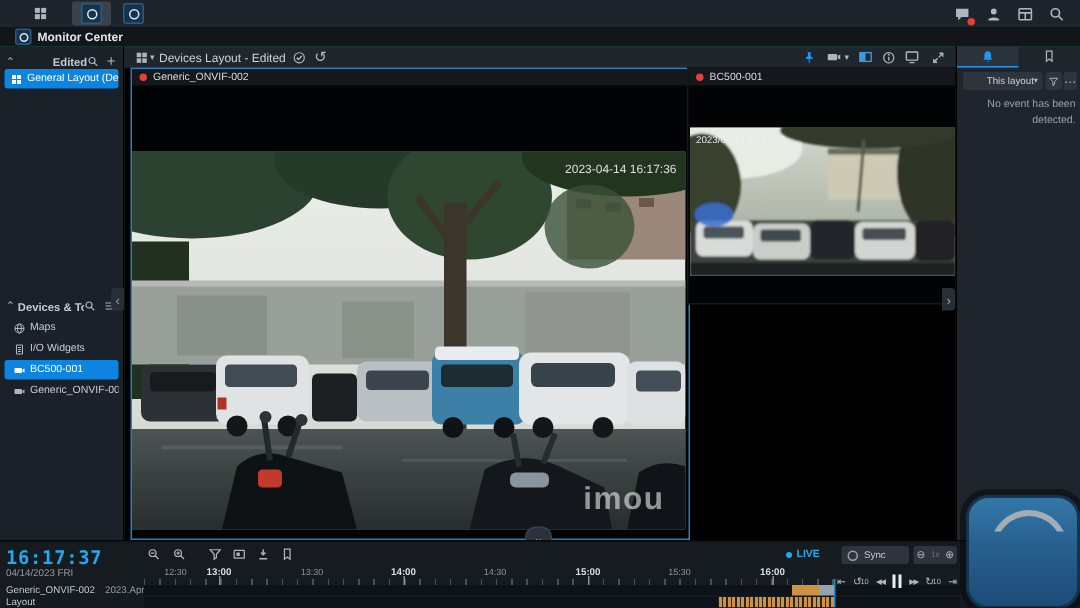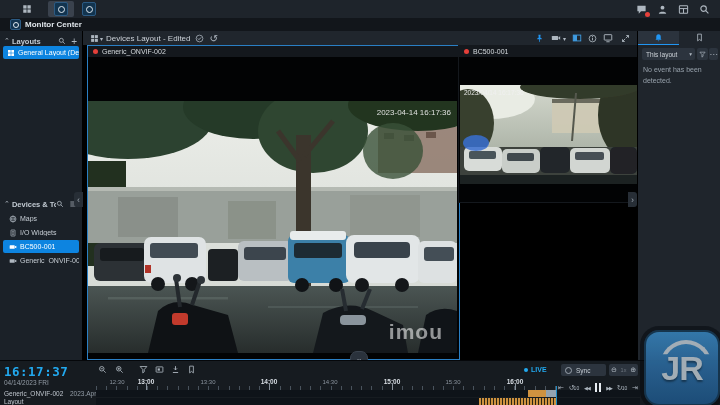--- a/index.html
+++ b/index.html
@@ -1,18 +1,18 @@
 <!DOCTYPE html>
 <html><head>
 <meta charset="utf-8">
 <style>
   html,body{margin:0;padding:0;background:#000;}
   #app{position:relative;width:720px;height:405px;overflow:hidden;
        font-family:"Liberation Sans","DejaVu Sans",sans-serif;
-       background:#15803d;color:#c6cdd4;font-size:8px;
+       background:#15803d;color:#c6cdd4;font-size:8px;text-align:right;
        -webkit-font-smoothing:antialiased;}
   .abs{position:absolute;}
   .ico{color:#aeb7c0;display:inline-flex;align-items:center;justify-content:center;}
   svg.i{display:block;}
   
   .taskbar{left:0;top:0;width:720px;height:18px;background:#1e242b;border-bottom:1px solid #0b0e11;display:flex;align-items:center;}
   .apptab{width:26px;height:16px;display:flex;align-items:center;justify-content:center;border-radius:2px;}
   .apptab.active{background:#3a424d;}
   .appicon{width:12px;height:12px;border-radius:2px;background:#12344f;border:1px solid #2c5a82;display:flex;align-items:center;justify-content:center;}
   .appicon .lens{width:5px;height:5px;border:1.3px solid #dfe7ee;border-radius:50%;}
@@ -220,21 +220,21 @@
   <div class="abs apphdr">
     <span class="appicon" style="width:9px;height:9px;margin-left:10px">
         <span class="lens" style="width:4px;height:4px;border-width:1px"></span>
       </span>
     <span class="t">Monitor Center</span>
   </div>
 
   <div class="abs sidebar">
     <div class="sechdr" style="top:4px">
       <span class="ico" style="margin-left:4px;font-size:7px">⌃</span>
-      <span class="lbl">Layouts</span>
+      <span class="lbl">Edited</span>
       <span class="ico">
           <svg class="i" width="8" height="8">
             <use href="#i-search"></use>
           </svg>
         </span>
       <span class="ico" style="margin:0 5px 0 5px;font-size:10px;color:#aeb7c0">+</span>
     </div>
     <div class="sideitem sel" style="top:15px">
       <span class="ico" style="margin-left:4px">
           <svg class="i" width="8" height="8">
@@ -599,16 +599,15 @@
       <span class="ico">
           <span>↻</span>
           <span class="tiny10">10</span>
         </span>
       <span class="ico">⇥</span>
     </div>
   </div>
 
   <div class="abs jr">
     <span class="arc"></span>
-    <span class="txt">JR</span>
   </div>
 
 </div>
 
 </body></html>

